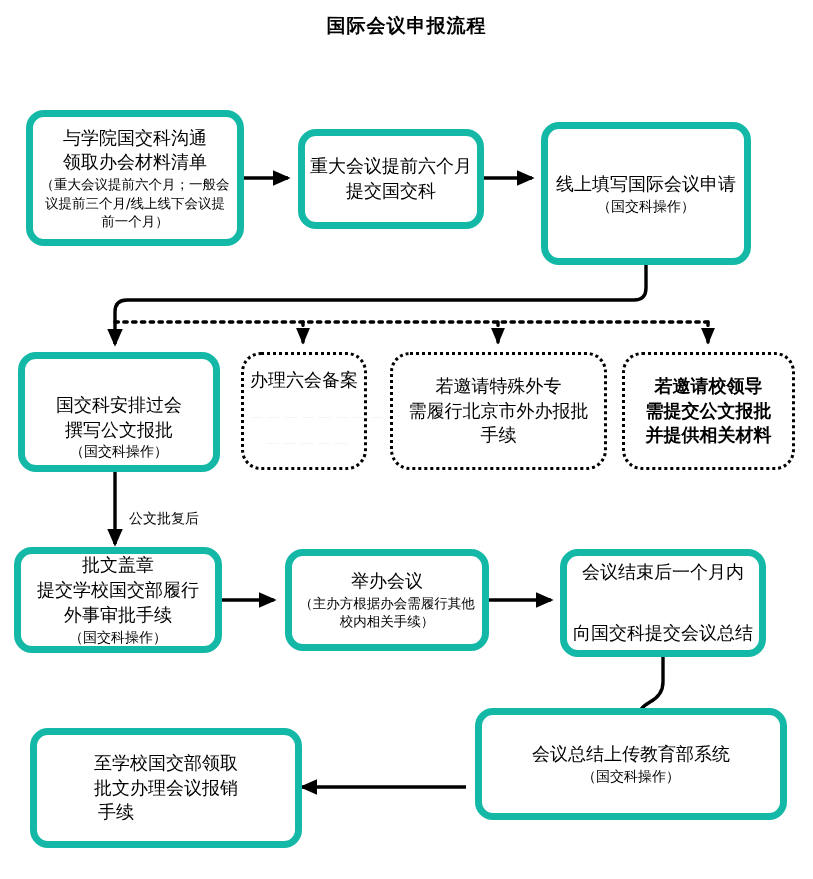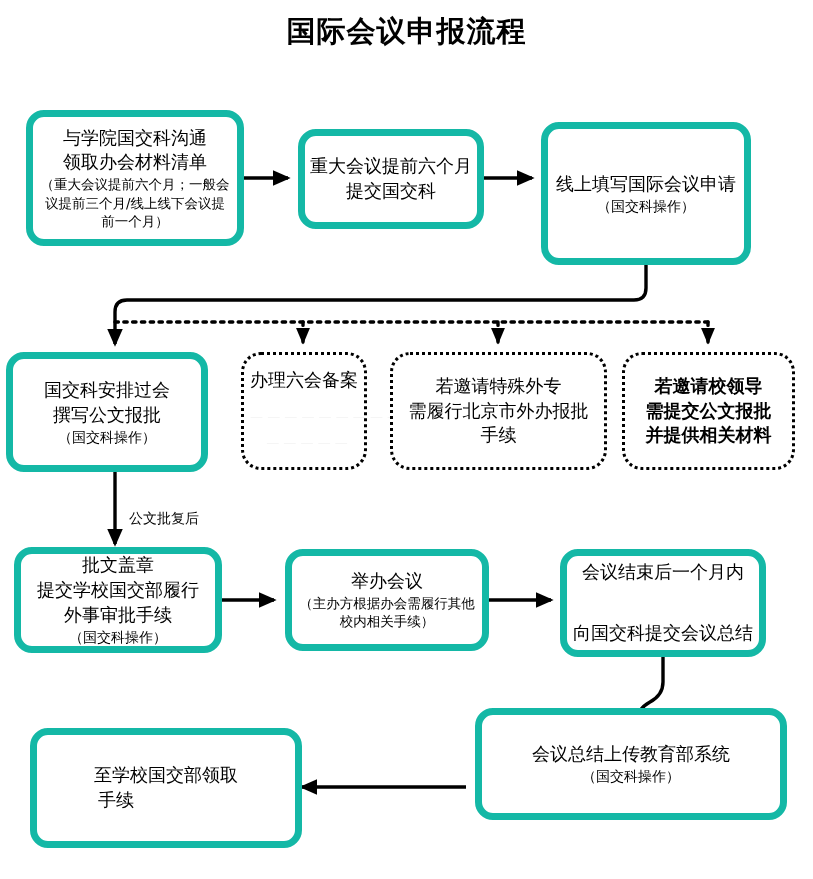--- a/index.html
+++ b/index.html
@@ -25,21 +25,21 @@
     width: 813px;
     height: 879px;
     pointer-events: none;
   }
   .title {
     position: absolute;
     left: 0;
     top: 14px;
     width: 813px;
     text-align: center;
-    font-size: 29px;
+    font-size: 19px;
     font-weight: bold;
     letter-spacing: 1px;
     line-height: 1.2;
   }
   .node {
     position: absolute;
     box-sizing: border-box;
     display: flex;
     flex-direction: column;
     align-items: center;
@@ -152,21 +152,21 @@
   <div class="node solid" style="left:298px; top:129px; width:186px; height:100px;">
     <span class="ln main">重大会议提前六个月</span>
     <span class="ln main">提交国交科</span>
   </div>
 
   <div class="node solid" style="left:541px; top:122px; width:210px; height:143px;">
     <span class="ln main">线上填写国际会议申请</span>
     <span class="ln small">（国交科操作）</span>
   </div>
 
-  <div class="node solid" style="left:6px; top:352px; width:202px; height:120px;">
+  <div class="node solid" style="left:18px; top:352px; width:202px; height:120px;justify-content:flex-end;">
     <span class="ln main">国交科安排过会</span>
     <span class="ln main">撰写公文报批</span>
     <span class="ln small">（国交科操作）</span>
   </div>
 
   <div class="node dashed" style="left:241px; top:352px; width:126px; height:118px; justify-content:flex-start; padding-top:13px;">
     <span class="ln main">办理六会备案</span>
     <span class="ghost-text" style="left:6px; top:52px; width:114px;">— —  —  — —   — —   — —  —</span>
     <span class="ghost-text" style="left:6px; top:78px; width:114px;">—  —       —       — —</span>
   </div>
@@ -203,16 +203,17 @@
     <span class="ln main">向国交科提交会议总结</span>
   </div>
 
   <div class="node solid" style="left:475px; top:708px; width:312px; height:112px;">
     <span class="ln main">会议总结上传教育部系统</span>
     <span class="ln small">（国交科操作）</span>
   </div>
 
   <div class="node solid" style="left:30px; top:728px; width:272px; height:120px;">
     <span class="ln main">至学校国交部领取</span>
+    <span class="ln main">批文办理会议报销</span>
     <span class="ln main" style="align-self:flex-start; margin-left:54px;">手续</span>
   </div>
 
 </div>
 
 </body></html>

